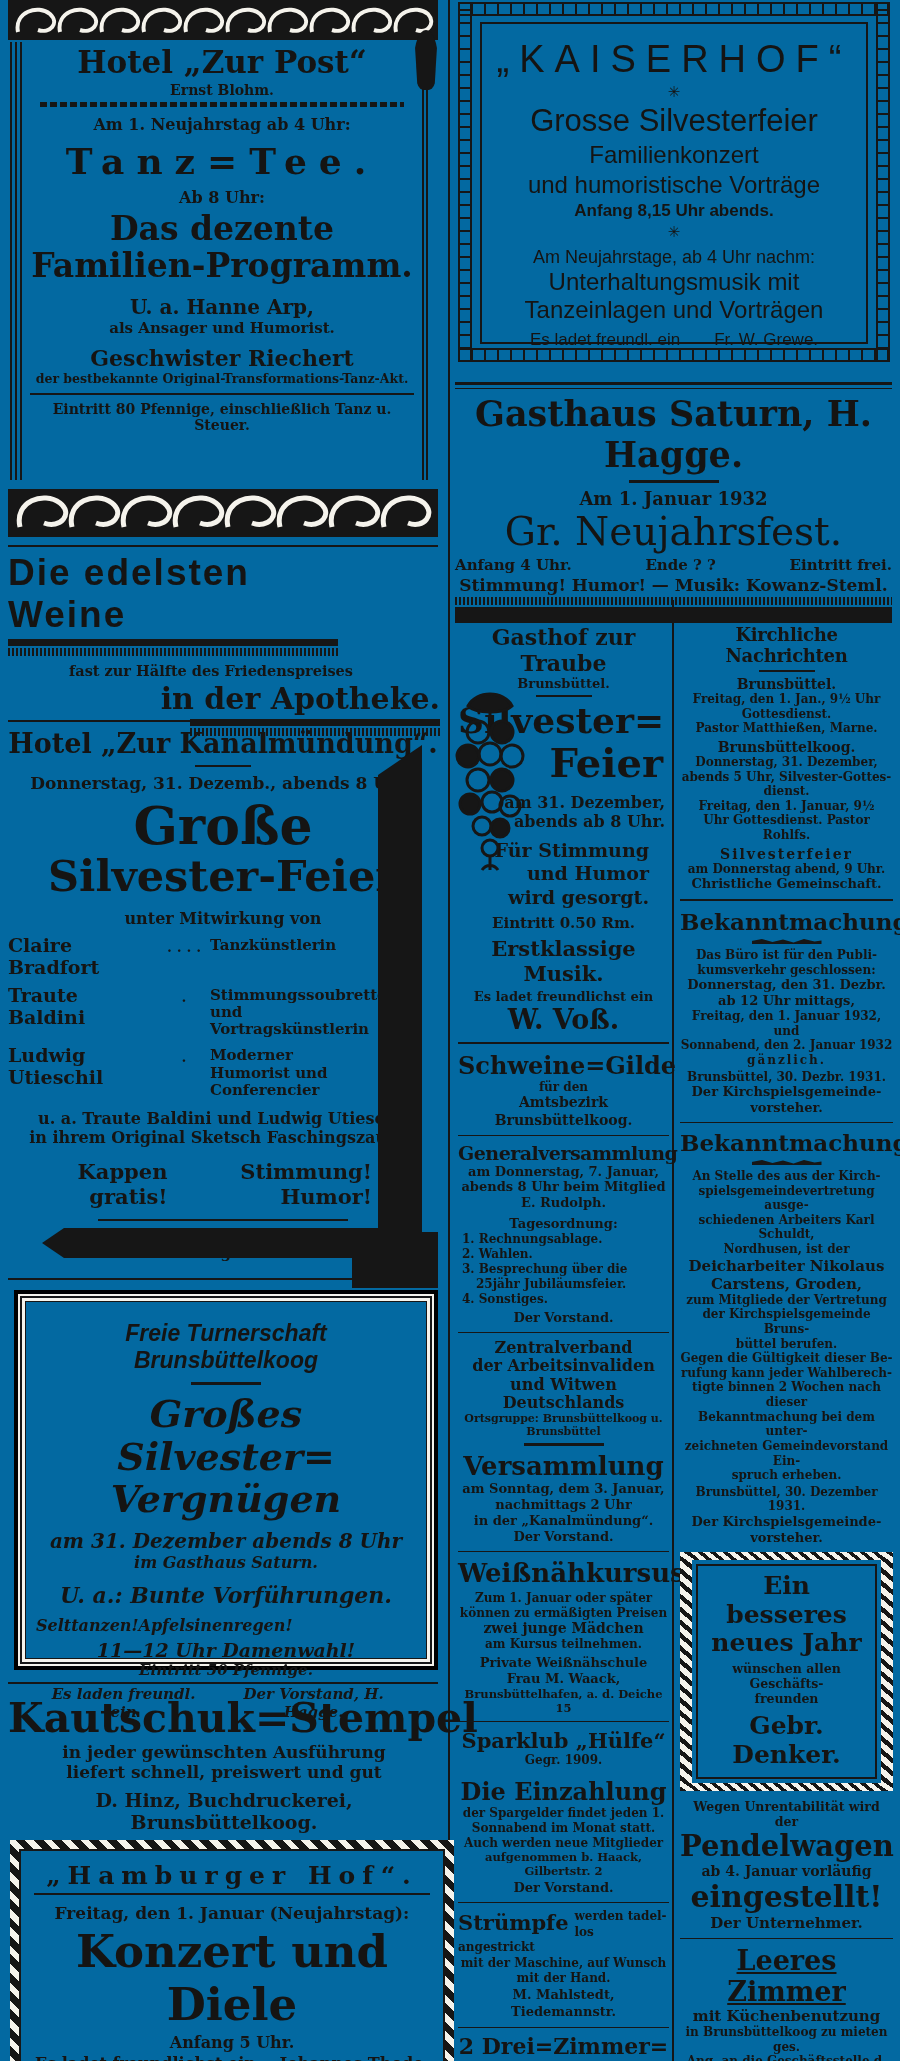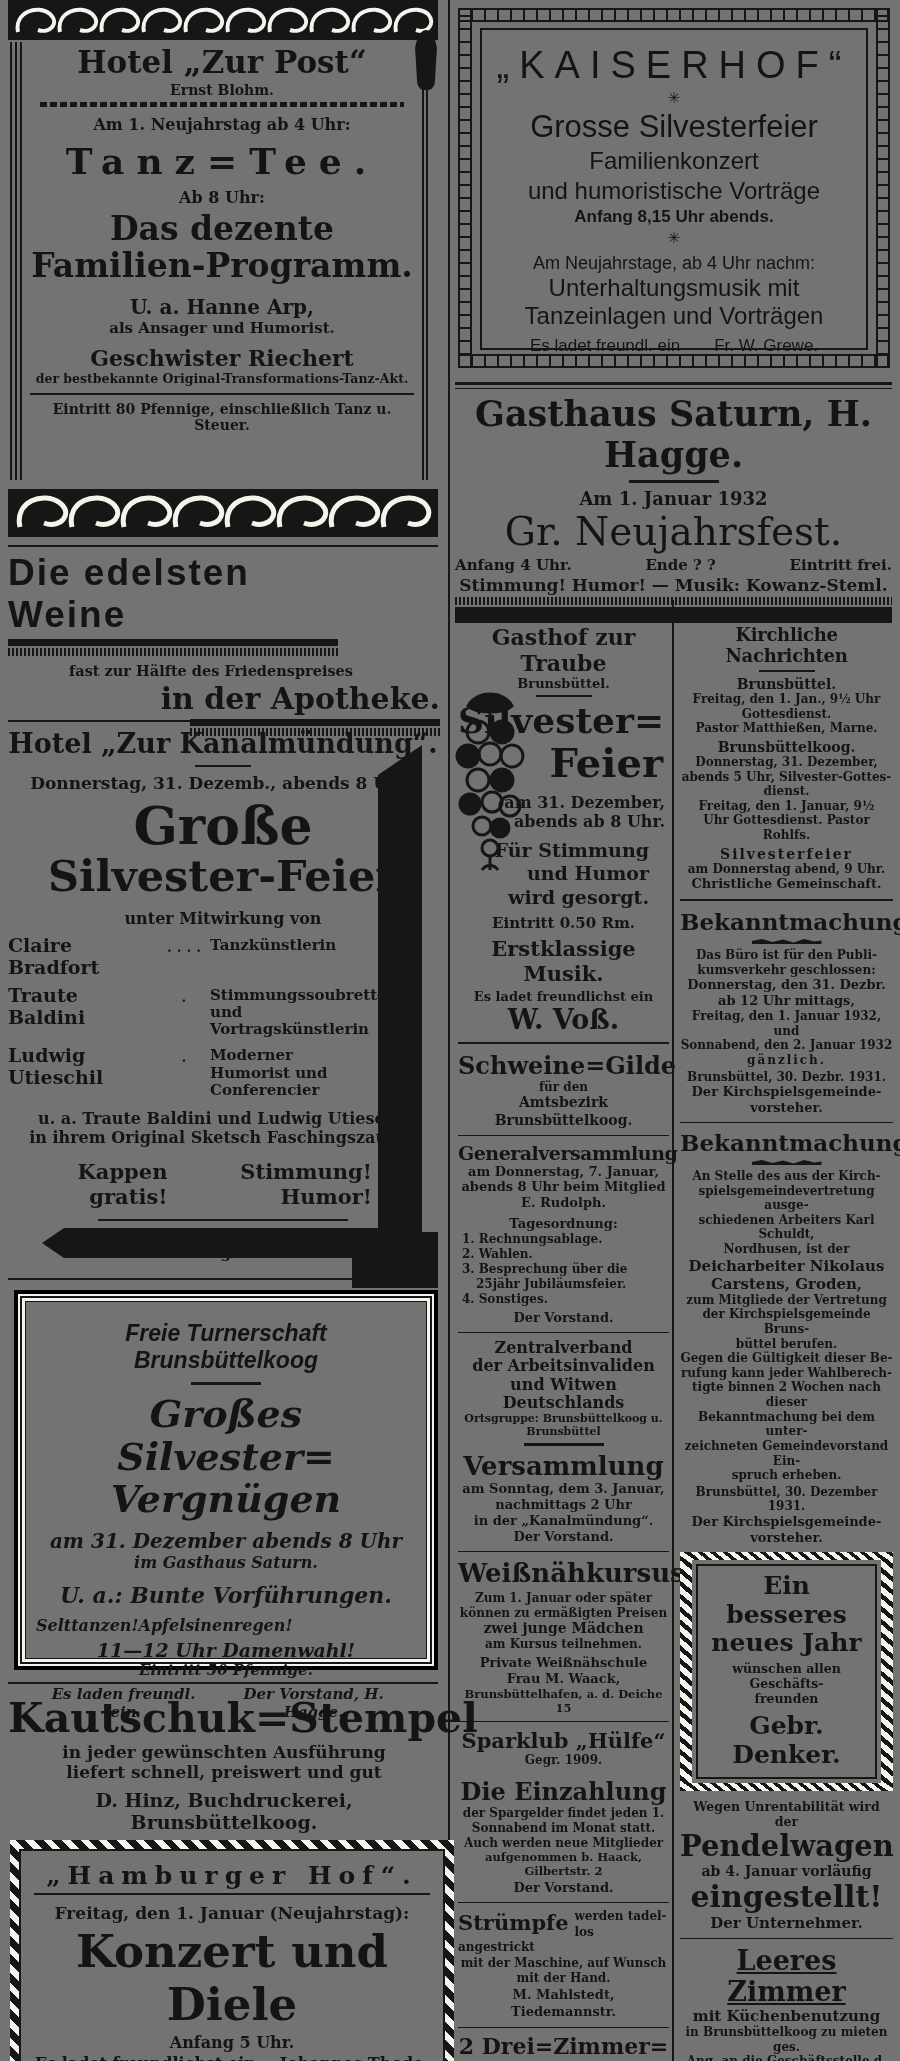--- a/index.html
+++ b/index.html
@@ -1,16 +1,16 @@
 <!DOCTYPE html>
 <html><head>
 <meta charset="utf-8">
 <style>
   html,body { margin:0; padding:0; background:#888; }
-  #page { position:relative; width:900px; height:2061px; background:#737373; color:#151413;
+  #page { position:relative; width:900px; height:2061px; background:#0369a1; color:#151413;
           font-family:"DejaVu Serif", serif; overflow:hidden; }
   .c { text-align:center; }
   .b { font-weight:bold; }
   .sans { font-family:"Liberation Sans", sans-serif; }
   .abs { position:absolute; }
   .nw { white-space:nowrap; }
 
   
   .vdiv { position:absolute; background:#161616; }
   .sep  { position:absolute; border-top:2px solid #161616; }
@@ -99,21 +99,21 @@
     border-image:repeating-linear-gradient(45deg,#161616 0 7px,#f5f3ec 7px 13px) 9; }
   #hhof .inner { border:2px solid #161616; height:100%; box-sizing:border-box; padding-top:10px; }
   .hhof-title { font-size:25px; font-weight:bold; letter-spacing:7px; display:inline-block;
     border-bottom:2px solid #161616; padding:0 12px 3px; }
   .hhof-date { font-size:17px; font-weight:bold; margin-top:8px; }
   .hhof-h { font-size:45px; font-weight:bold; margin-top:2px; }
   .hhof-l { font-size:16px; font-weight:bold; margin-top:2px; }
   .hhof-foot { display:flex; justify-content:space-between; font-size:16px; font-weight:bold; padding:2px 14px 0; }
 
   
-  #kaiser { left:458px; top:8px; width:432px; height:360px; }
+  #kaiser { left:458px; top:2px; width:432px; height:360px; }
   .sqh { height:10px; border-top:2px solid #161616; border-bottom:2px solid #161616;
     background:repeating-linear-gradient(90deg,#161616 0 2px,transparent 2px 13px); }
   .sqv { position:absolute; top:0; bottom:0; width:10px; border-left:2px solid #161616; border-right:2px solid #161616;
     background:repeating-linear-gradient(0deg,#161616 0 2px,transparent 2px 13px); }
   #kaiser .frame { position:absolute; left:22px; right:22px; top:20px; bottom:18px; border:2px solid #161616; padding-top:14px; }
   .kaiser-title { font-family:"Liberation Sans",sans-serif; font-size:38px; letter-spacing:10px; }
   .star { font-size:15px; margin:2px 0; }
   .kaiser-h { font-family:"Liberation Sans",sans-serif; font-size:31px; margin-top:2px; }
   .kaiser-l1 { font-family:"Liberation Sans",sans-serif; font-size:24px; margin-top:2px; }
   .kaiser-l3 { font-family:"Liberation Sans",sans-serif; font-size:17px; font-weight:bold; margin-top:2px; }

